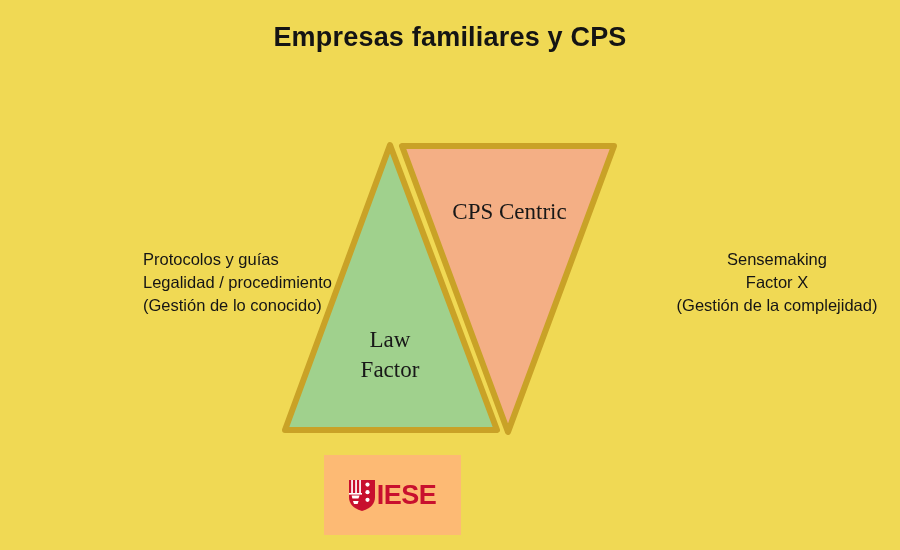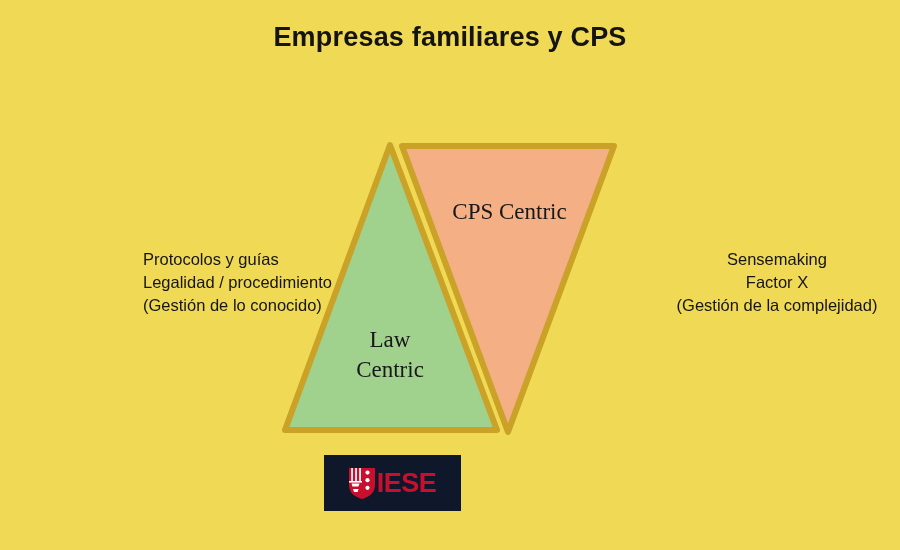--- a/index.html
+++ b/index.html
@@ -74,22 +74,22 @@
     left: 583px;
     top: 248px;
     width: 300px;
     text-align: center;
   }
   #iese-logo-box {
     position: absolute;
     left: 324px;
     top: 455px;
     width: 137px;
-    height: 56px;
-    background: #0f172a;
+    height: 80px;
+    background: #fdba74;
     display: flex;
     align-items: center;
     justify-content: center;
     gap: 2px;
   }
   #iese-crest {
     width: 26px;
     height: 31px;
     display: block;
   }
@@ -111,21 +111,21 @@
   <svg id="diagram-svg" viewBox="0 0 900 550">
 
     <polygon points="390,145 497,430 285,430" fill="#A0D18D" stroke="#C9A227" stroke-width="6" stroke-linejoin="round"></polygon>
 
     <polygon points="402,146 614,146 508,432" fill="#F4AF85" stroke="#C9A227" stroke-width="6" stroke-linejoin="round"></polygon>
   </svg>
 
   <div class="shape-label" id="label-cps-centric">CPS Centric</div>
 
   <div class="shape-label" id="label-law-centric">Law
-Centric</div>
+Factor</div>
 
   <div class="side-note" id="note-left">Protocolos y guías
 Legalidad / procedimiento
 (Gestión de lo conocido)</div>
 
   <div class="side-note" id="note-right">Sensemaking
 Factor X
 (Gestión de la complejidad)</div>
 
   <div id="iese-logo-box">

